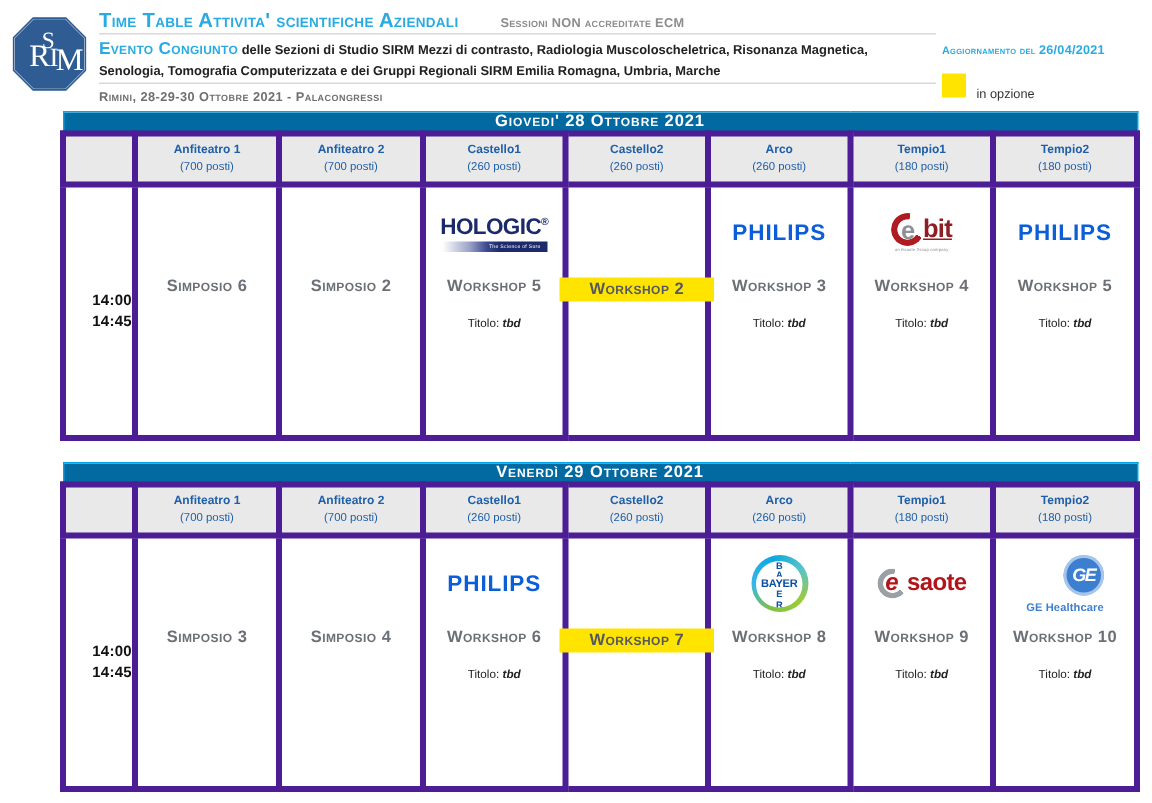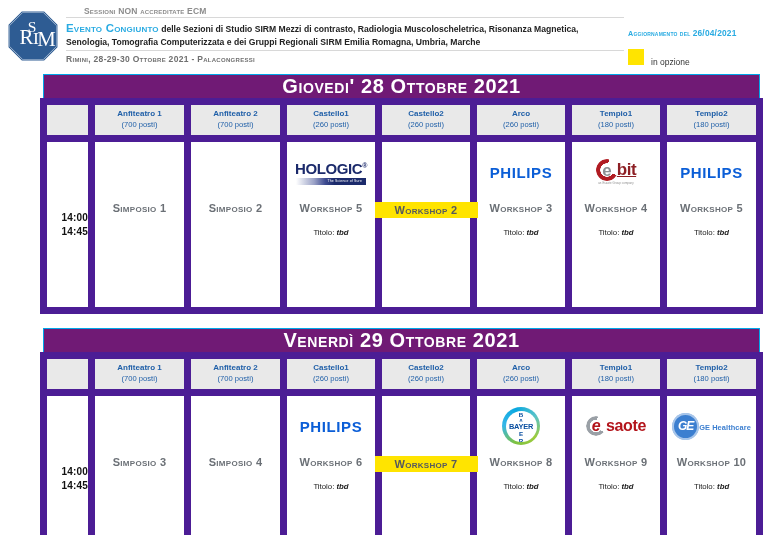--- a/index.html
+++ b/index.html
@@ -35,25 +35,25 @@
   .head-right{width:140px;min-width:140px;padding-top:22px;}
   .aggior{font-size:7.2px;font-weight:bold;color:#29ABE2;font-variant:small-caps;letter-spacing:.2px;white-space:nowrap;}
   .aggior .dt{font-size:8.4px;font-variant:normal;}
   .opz{display:flex;align-items:center;gap:7px;margin-top:9px;}
   .swatch{width:16px;height:16px;background:#FFE400;}
   .opz-lbl{font-size:8.5px;color:#333;margin-top:10px;}
 
   
   .tbl-zone{padding:0 12px 0 40px;}
   table.tt{width:716px;border-collapse:collapse;table-layout:fixed;}
-  table.tt td{border:7px solid #4c1d95;padding:0;vertical-align:middle;}
+  table.tt td{border:4px solid #4c1d95;padding:0;vertical-align:middle;}
 
   .daybar{
-    background:#701a75;color:#fff;text-align:center;
-    font-size:20px;font-weight:bold;font-variant:small-caps;
+    background:#0369a1;color:#fff;text-align:center;
+    font-size:11px;font-weight:bold;font-variant:small-caps;
     letter-spacing:.6px;padding:3px 0 4px 0;border:1px solid #00A6E8 !important;
   }
   .daybar .yr{font-variant:normal;}
 
   .rhead{background:#e9e9e9;text-align:center;padding:4px 2px 5px 2px !important;}
   .rhead .rn{color:#1F5FA8;font-size:8px;font-weight:bold;line-height:1.35;}
   .rhead .rs{color:#1F5FA8;font-size:7.6px;font-weight:normal;line-height:1.35;}
   .rhead.blank{background:#e9e9e9;}
 
   .timecell{
@@ -96,21 +96,21 @@
   .esa-e .ch{position:relative;color:#B3141B;font-size:16px;font-weight:bold;font-style:italic;line-height:1;}
   .esa-t{color:#B3141B;font-size:16px;font-weight:bold;letter-spacing:-.4px;}
   .bayer{width:38px;height:38px;border-radius:50%;position:relative;
     background:conic-gradient(from 200deg,#7ec242,#35b6e8,#0aa8e0,#59c3c8,#9ccb3b,#7ec242);
     display:flex;align-items:center;justify-content:center;}
   .bayer .in{width:31px;height:31px;border-radius:50%;background:#fff;position:relative;overflow:hidden;}
   .bayer .v{position:absolute;left:50%;top:1px;transform:translateX(-50%);
     color:#0a4fa0;font-size:6.2px;font-weight:bold;line-height:6.6px;letter-spacing:0;}
   .bayer .h{position:absolute;top:50%;left:50%;transform:translate(-50%,-50%);
     color:#0a4fa0;font-size:7.4px;font-weight:bold;letter-spacing:-.2px;background:#fff;padding:0 1px;}
-  .ge-wrap{display:flex;flex-direction:row;align-items:center;}
+  .ge-wrap{display:flex;flex-direction:column;align-items:flex-end;}
   .ge-circ{width:27px;height:27px;border-radius:50%;background:#3C7FD0;position:relative;
     display:flex;align-items:center;justify-content:center;
     box-shadow:inset 0 0 0 2px rgba(255,255,255,.55);}
   .ge-circ .mono{color:#fff;font-size:12px;font-weight:bold;font-style:italic;letter-spacing:-1px;line-height:1;}
   .ge-txt{color:#3C7FD0;font-size:7.4px;font-weight:bold;margin-top:3px;letter-spacing:.1px;}
 </style>
 </head>
 <body>
 
 <div class="page">
@@ -123,20 +123,21 @@
         <polygon points="29,4 71,4 96,29 96,71 71,96 29,96 4,71 4,29" fill="none" stroke="#2E5C93" stroke-width="2"></polygon>
         <text x="24" y="66" font-family="Liberation Serif, serif" font-size="40" fill="#ffffff">R</text>
         <text x="40" y="42" font-family="Liberation Serif, serif" font-size="30" fill="#ffffff">S</text>
         <text x="50" y="66" font-family="Liberation Serif, serif" font-size="34" fill="#ffffff">I</text>
         <text x="58" y="70" font-family="Liberation Serif, serif" font-size="40" fill="#ffffff">M</text>
       </svg>
     </div>
 
     <div class="head-main">
       <div class="line-title">
+        <span class="ttl">Time Table Attivita' scientifiche Aziendali</span>
         <span class="ecm">Sessioni NON accreditate ECM</span>
       </div>
       <div class="rule"></div>
       <div class="line-evento">
         <span class="ev">Evento Congiunto</span><span> delle Sezioni di Studio SIRM Mezzi di contrasto, Radiologia Muscoloscheletrica, Risonanza Magnetica, Senologia, Tomografia Computerizzata e dei Gruppi Regionali SIRM Emilia Romagna, Umbria, Marche</span>
       </div>
       <div class="rule"></div>
       <div class="line-city">Rimini, 28-29-30 Ottobre 2021 - Palacongressi</div>
     </div>
 
@@ -200,21 +201,21 @@
             </td>
           </tr>
           <tr>
             <td class="timecell">
               <div>14:00</div>
               <div>14:45</div>
             </td>
             <td class="cell">
               <div class="inner">
                 <div class="logo-slot"></div>
-                <div class="sess">Simposio 1</div>
+                <div class="sess">Simposio 6</div>
               </div>
             </td>
             <td class="cell">
               <div class="inner">
                 <div class="logo-slot"></div>
                 <div class="sess">Simposio 2</div>
               </div>
             </td>
             <td class="cell">
               <div class="inner">

